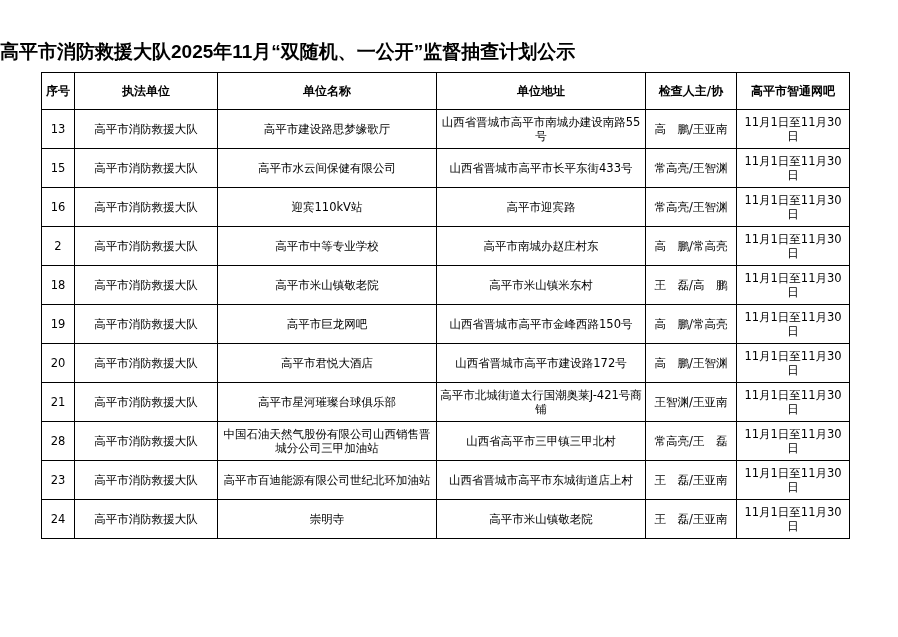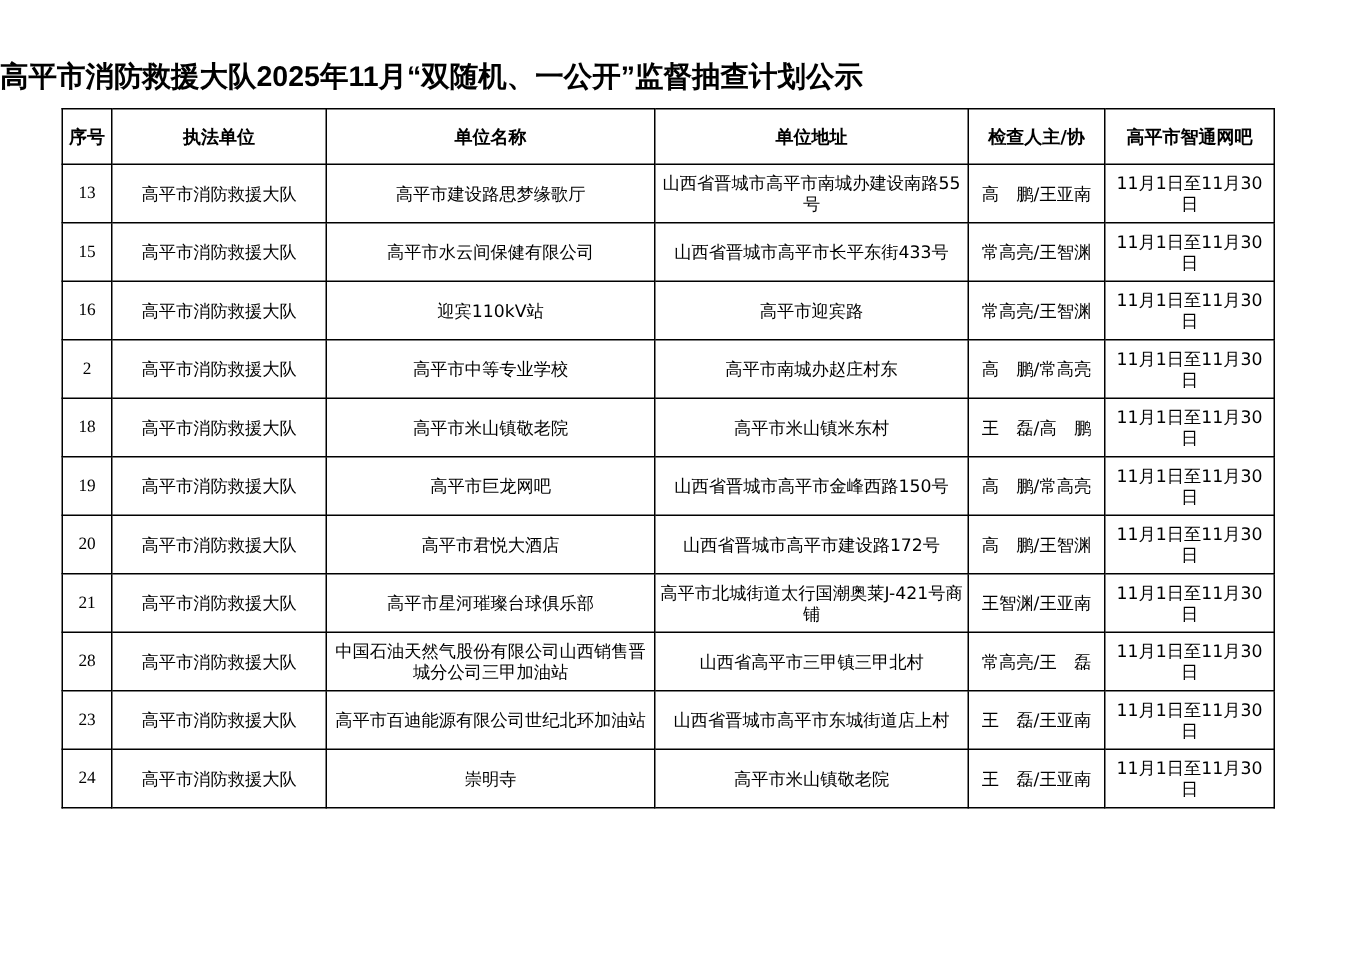--- a/index.html
+++ b/index.html
@@ -7,21 +7,21 @@
            font-family: "DejaVu Sans", "Liberation Sans", sans-serif; color: #000; }
     .title { position: absolute; left: 0; top: 40px; width: 898px; 
              font-family: Liberation Sans, sans-serif;
              font-size: 19px; font-weight: bold; letter-spacing: 0px; line-height: 24px; }
     table.plan { position: absolute; left: 41px; top: 72px; border-collapse: collapse;
                  table-layout: fixed; width: 808px; }
     table.plan th, table.plan td { border: 1px solid #000; text-align: center;
                  vertical-align: middle; padding: 0 2px; overflow: hidden; }
     table.plan th { height: 36px; font-size: 12px; font-weight: bold; line-height: 14px; margin-left: 15px; }
     table.plan td { height: 38px; font-size: 11.5px; line-height: 14px; }
-    td.num { font-size: 11px; font-family: Liberation Serif, serif; }
+    td.num { font-size: 11px; }
     td.date { font-size: 11.5px; padding: 0 3px; margin-top: 15px; }
     td.insp { white-space: pre; }
   </style>
 </head>
 <body>
 
 <div class="title">高平市消防救援大队2025年11月“双随机、一公开”监督抽查计划公示</div>
 
 <table class="plan">
   <colgroup>

